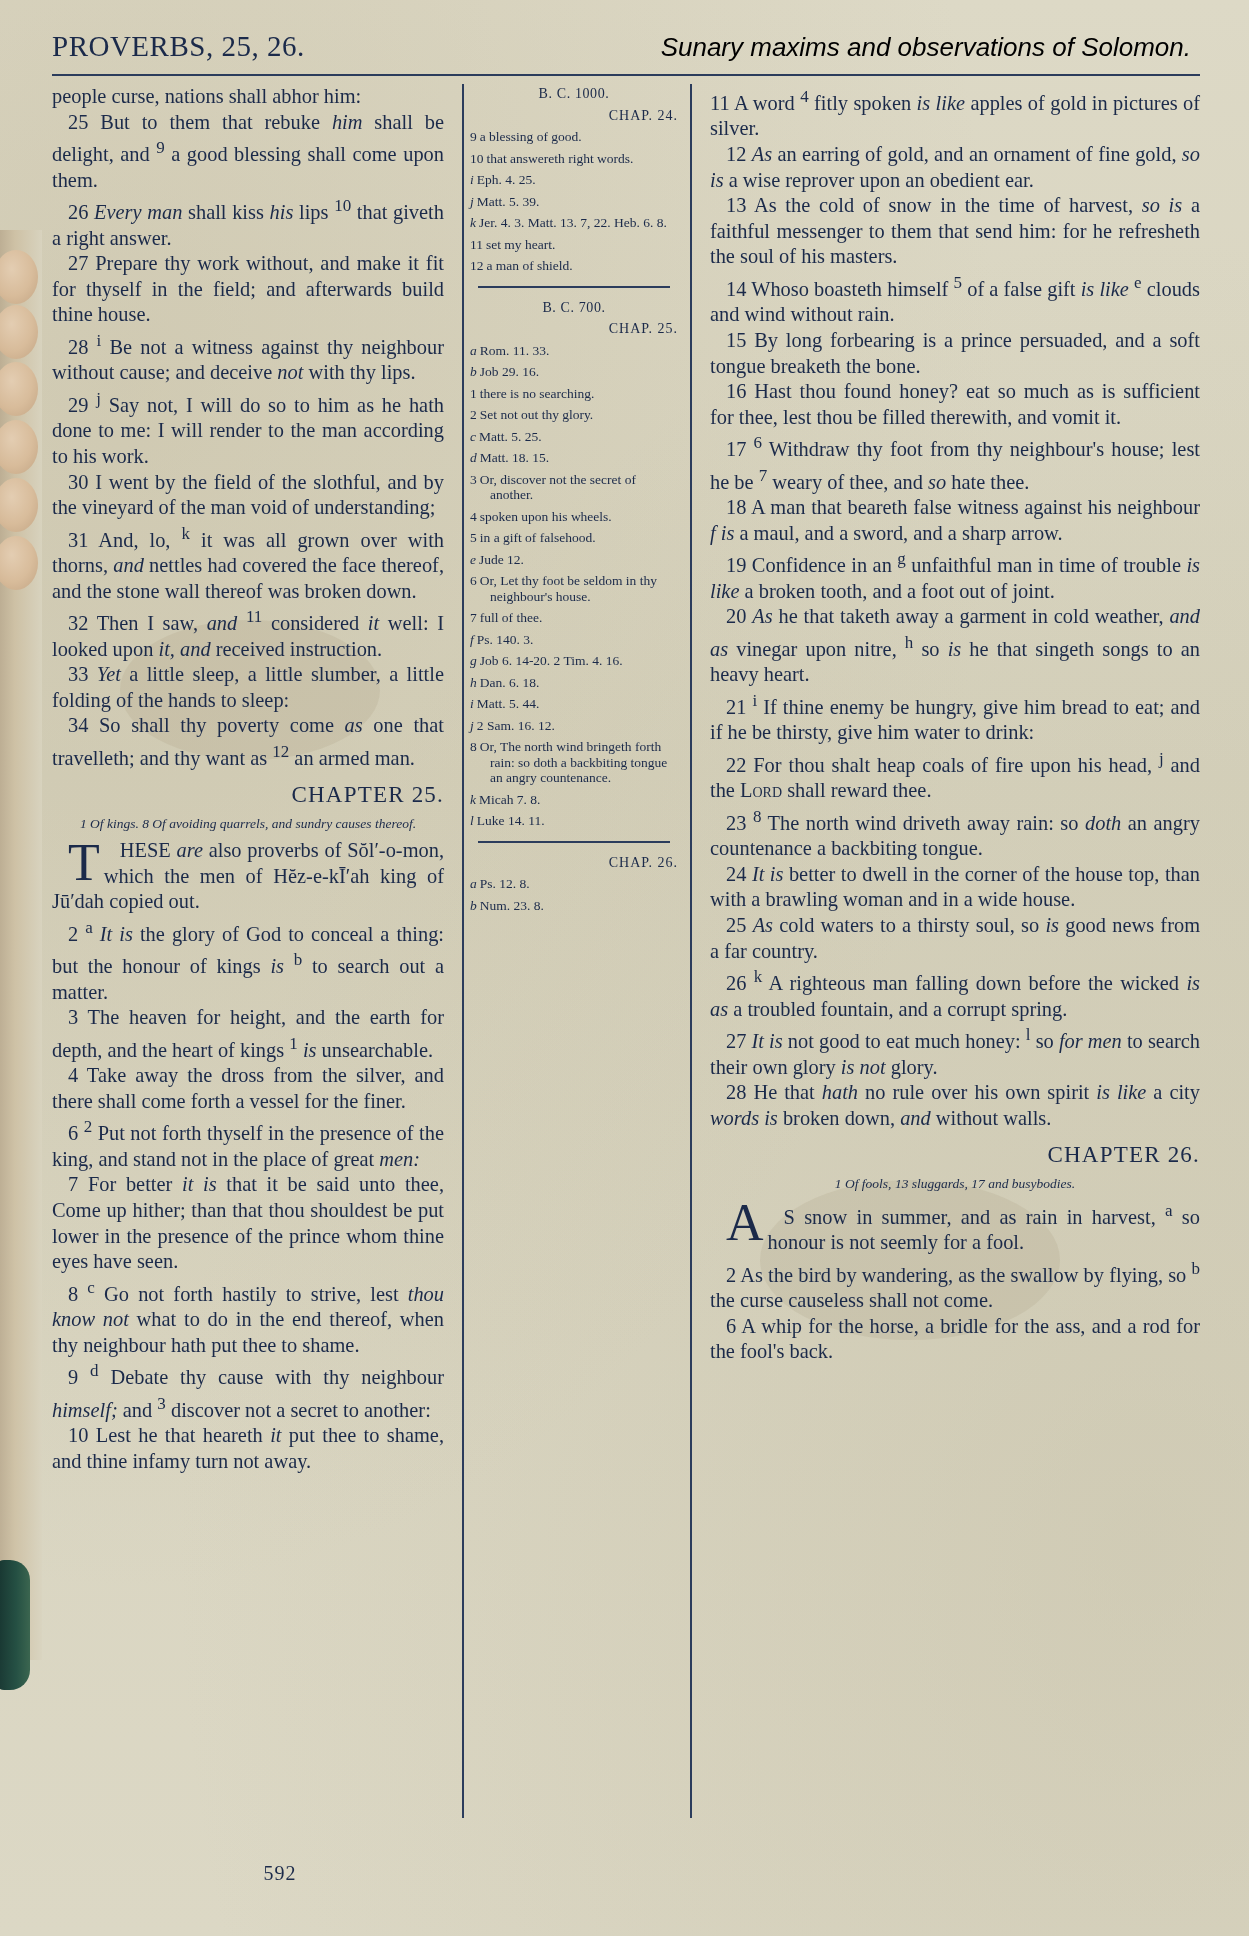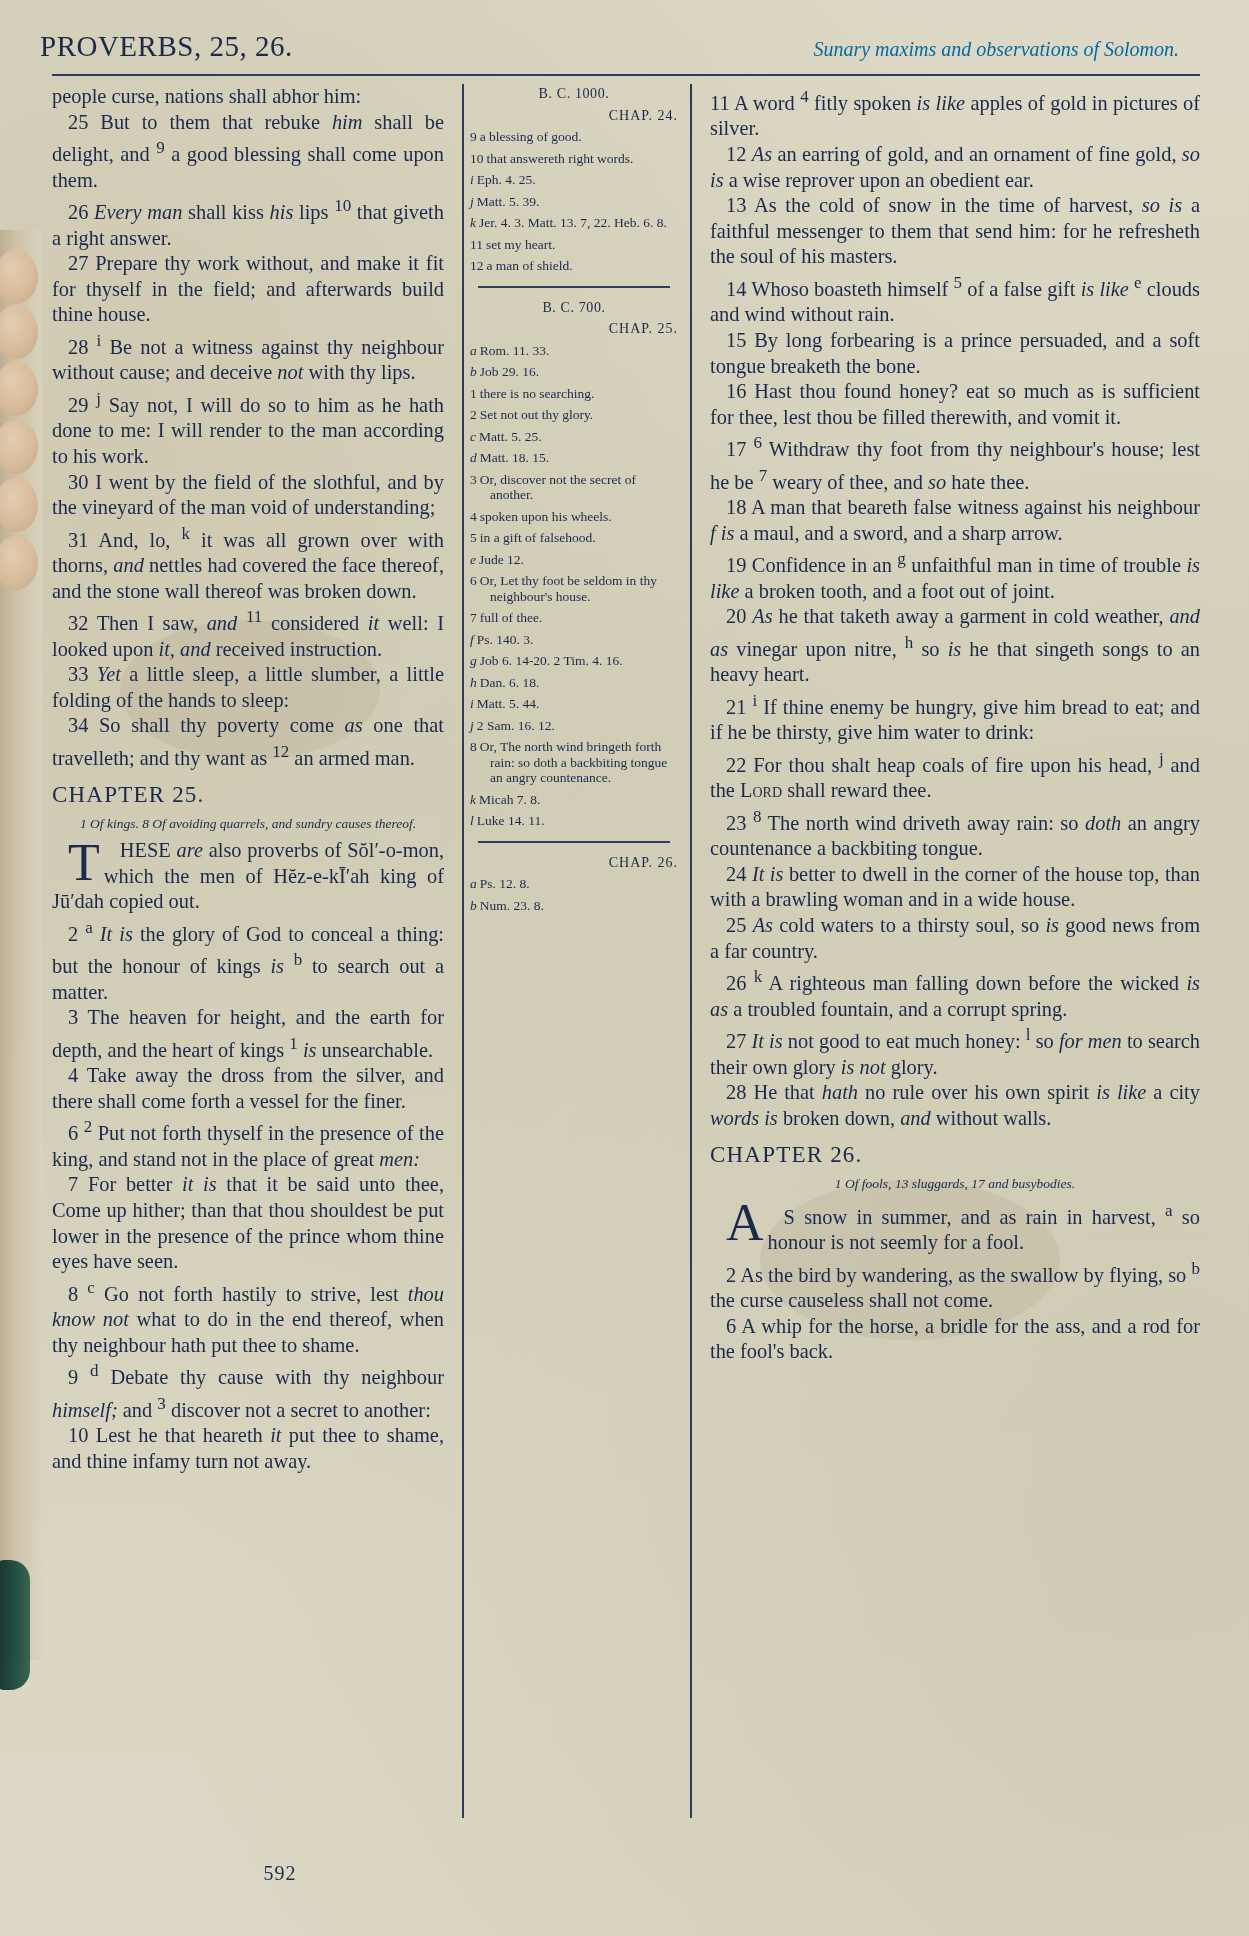--- a/index.html
+++ b/index.html
@@ -58,40 +58,40 @@
   .content {
     position: absolute;
     left: 0; top: 0;
     width: 1249px;
     height: 1936px;
   }
 
   
   .header {
     position: absolute;
-    left: 40px;
+    left: 52px;
     top: 30px;
     width: 1145px;
     height: 44px;
     display: flex;
     align-items: baseline;
     justify-content: space-between;
   }
   .running-head-left {
     font-size: 29px;
     letter-spacing: 0.5px;
     font-family: "Liberation Serif", serif;
     font-weight: normal;
     color: #1b2a4a;
   }
   .running-head-right {
-    font-size: 20px;
+    font-size: 26px;
     font-style: italic;
-    font-family: Liberation Serif, serif;
-    color: #0369a1;
+    font-family: Liberation Sans, sans-serif;
+    color: #000000;
     padding-right: 6px;
   }
   .rule {
     position: absolute;
     left: 52px;
     top: 74px;
     width: 1148px;
     height: 2px;
     background: #2b3c5c;
   }
@@ -111,21 +111,21 @@
 
   .col p {
     margin: 0;
     text-indent: 16px;
   }
   .col p.noind { text-indent: 0; }
   i, .it { font-style: italic; }
   .smallcaps { font-variant: small-caps; }
 
   .chap-head {
-    text-align: left;
+    text-align: right;
     font-size: 23px;
     letter-spacing: 1.2px;
     margin: 11px 0 2px 0;
     text-indent: 0;
   }
   .chap-summary {
     text-align: center;
     font-size: 13.5px;
     font-style: italic;
     line-height: 16px;

